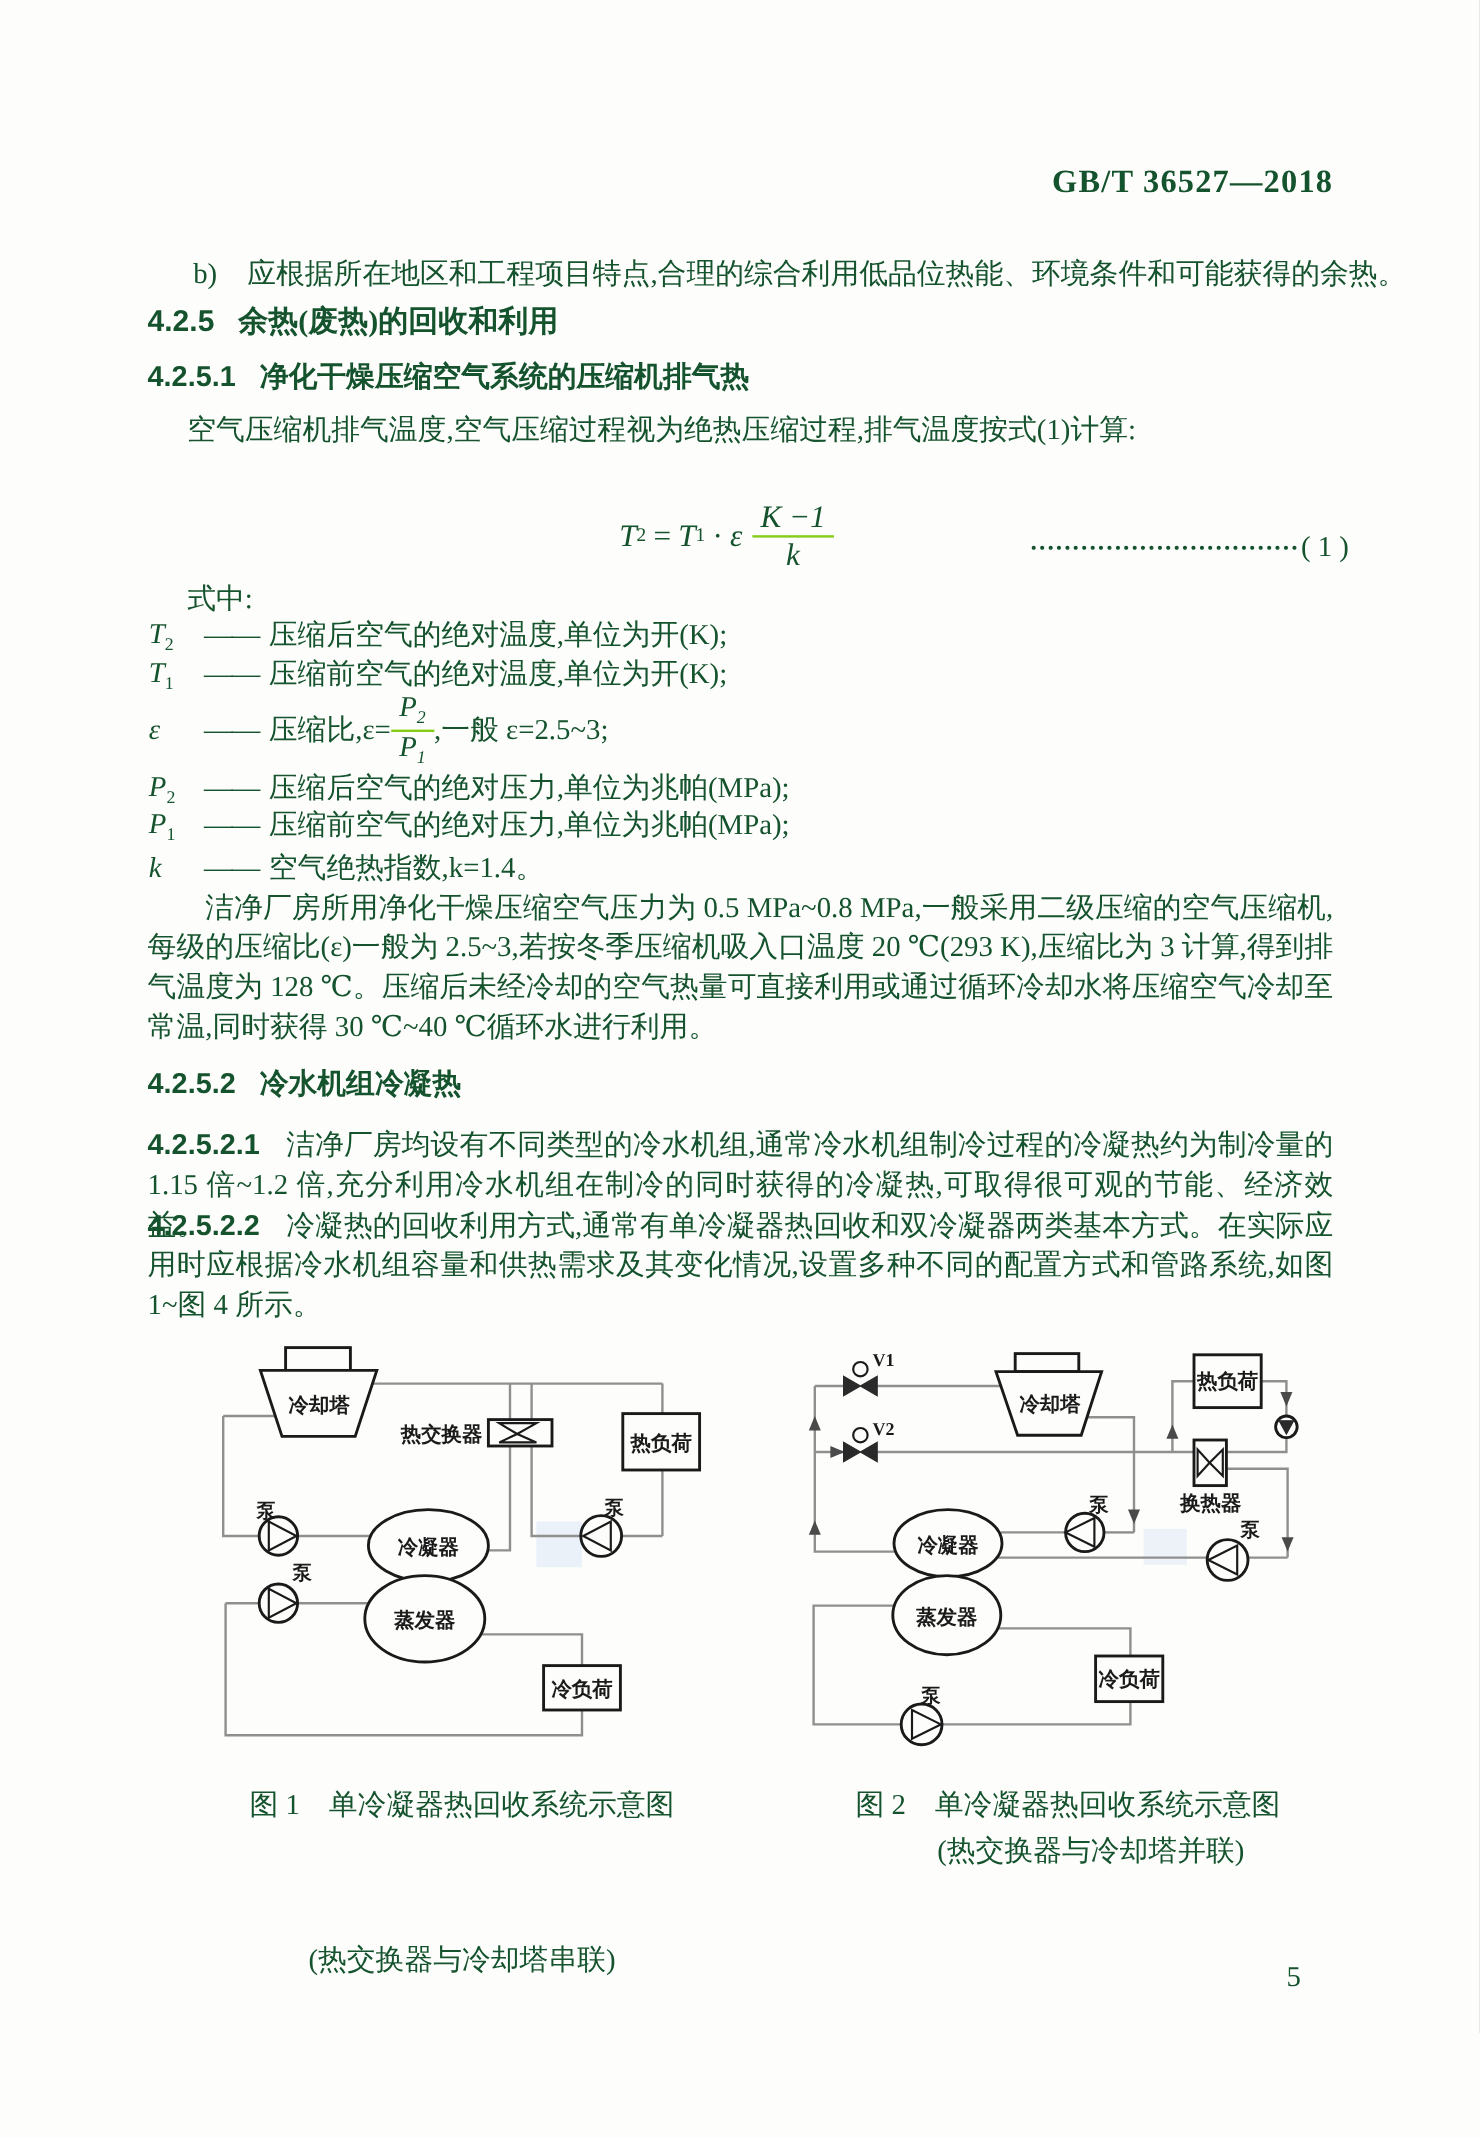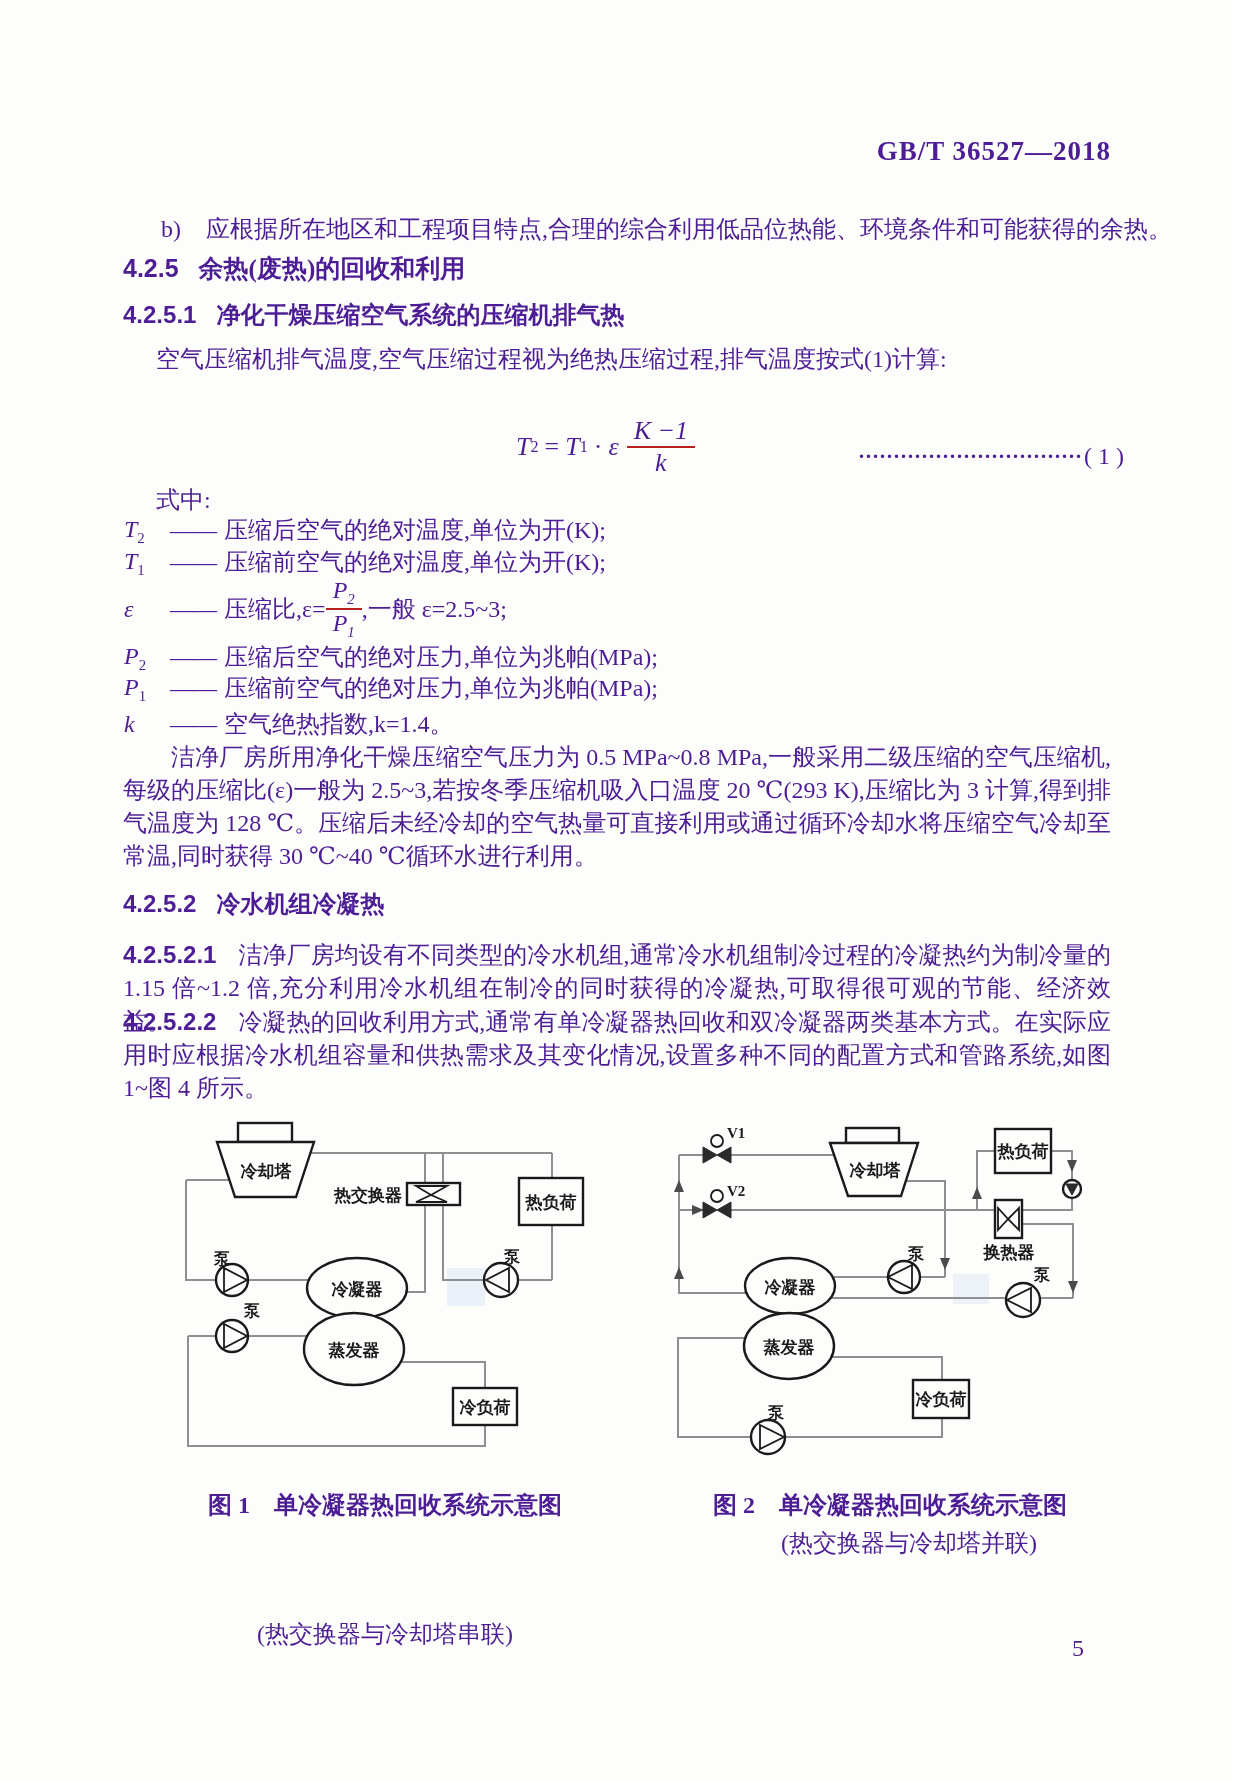--- a/index.html
+++ b/index.html
@@ -1,33 +1,33 @@
 <!DOCTYPE html>
 <html><head>
 <meta charset="utf-8">
 <style>
   html,body{margin:0;padding:0;background:#d9d9d9;}
   .page{position:relative;width:1233px;height:1782px;margin:0 auto;background:#fdfdfb;overflow:hidden;
-        font-family:"Liberation Serif","DejaVu Serif",serif;color:#4c1d95;}
+        font-family:"Liberation Serif","DejaVu Serif",serif;color:#14532d;}
   .t{position:absolute;font-size:24px;line-height:1.35;white-space:nowrap;}
   .wrap{white-space:normal;}
-  .bold{font-weight:bold;}
+  .bold{font-weight:normal;}
   .just{text-align:justify;}
   .center{text-align:center;}
   .hdr{font-size:27px;font-weight:bold;letter-spacing:1px;}
   .runin{margin-right:22px;font-weight:bold;font-family:"Liberation Sans","DejaVu Sans",sans-serif;}
   .secnum{font-family:"Liberation Sans","DejaVu Sans",sans-serif;font-weight:bold;margin-right:20px;}
   .sectitle{font-weight:bold;}
   .def{display:flex;align-items:center;}
   .def .sym{width:46px;font-style:italic;flex:0 0 auto;}
   .def .sym sub{font-style:normal;}
   .def .dash{margin-right:8px;letter-spacing:-1px;}
   sub{font-size:0.62em;}
   .frac{display:inline-flex;flex-direction:column;align-items:center;font-style:italic;vertical-align:middle;}
-  .frac .fn{border-bottom:2px solid #b91c1c;padding:0 7px;line-height:1.15;}
+  .frac .fn{border-bottom:2px solid #84cc16;padding:0 7px;line-height:1.15;}
   .frac .fd{padding:0 7px;line-height:1.15;}
   .eq{display:flex;align-items:center;font-size:26px;}
   .eq i{font-style:italic;}
   .eq .sp{margin:0 6px;}
   .dots{font-weight:bold;letter-spacing:0px;font-size:21px;}
   .eqnum{font-size:24px;margin-left:2px;}
   svg text{font-family:"Liberation Serif","DejaVu Serif",serif;font-weight:bold;fill:#1a1a1a;}
   .pipe{stroke:#8f8f8f;stroke-width:2;fill:none;}
   .equip{stroke:#1a1a1a;stroke-width:2.4;fill:#fdfdfb;}
   .glyph{stroke:#1a1a1a;stroke-width:1.8;fill:none;}

